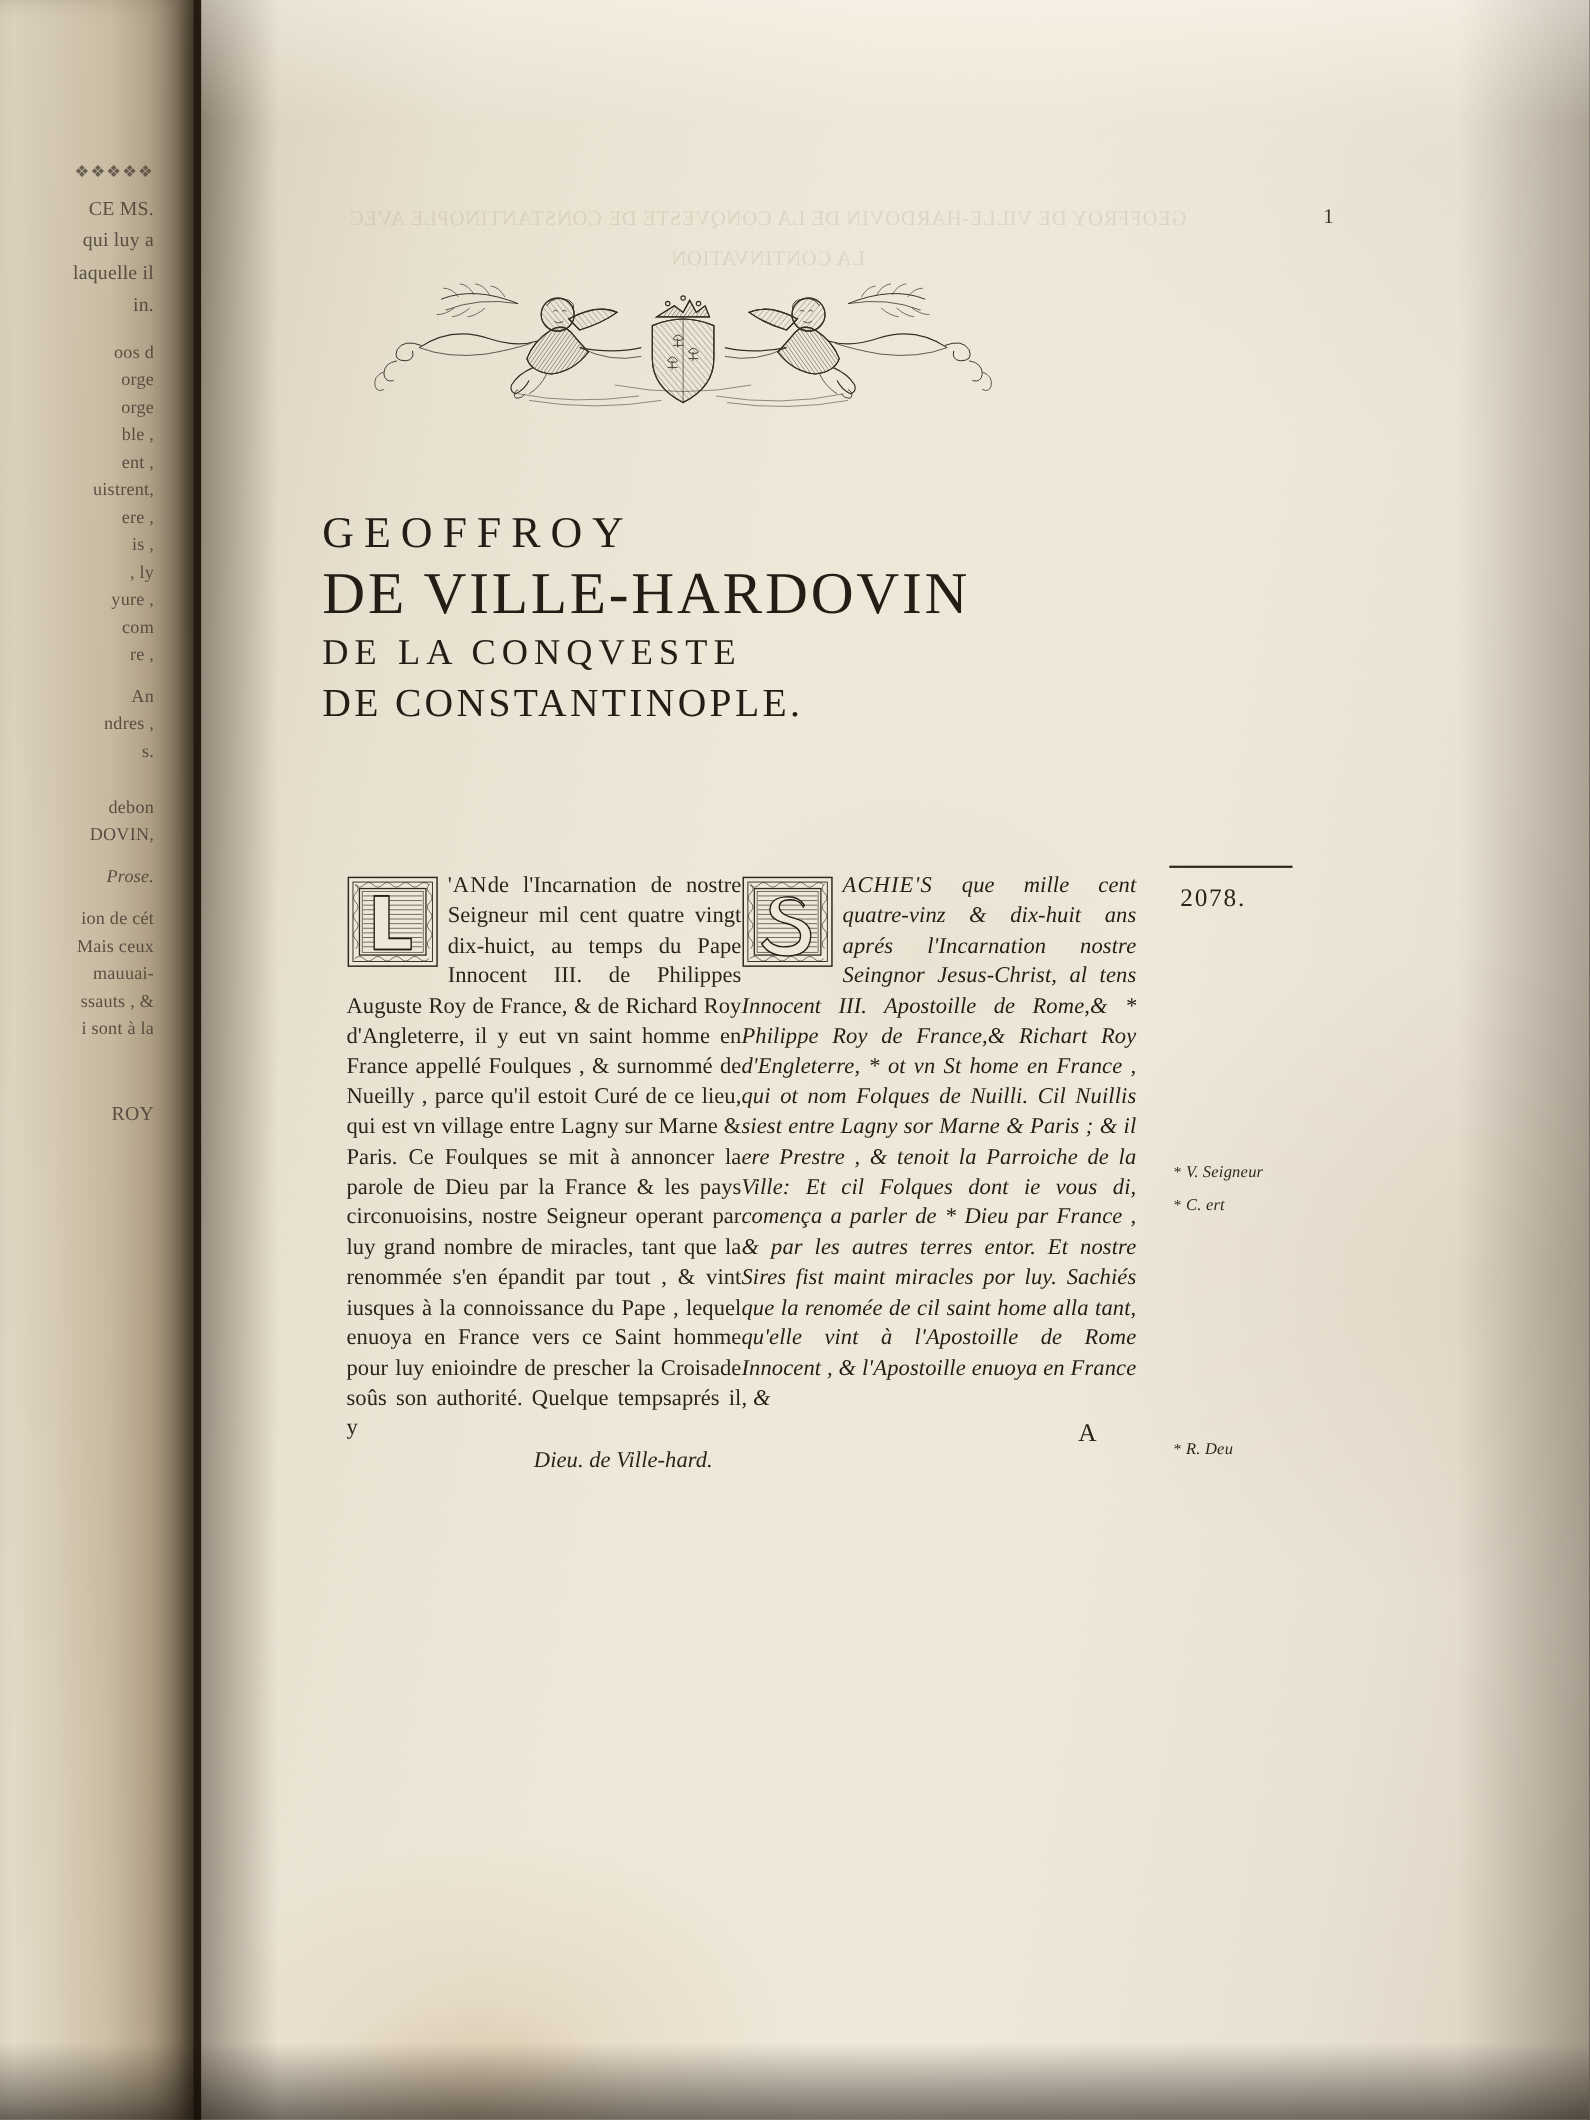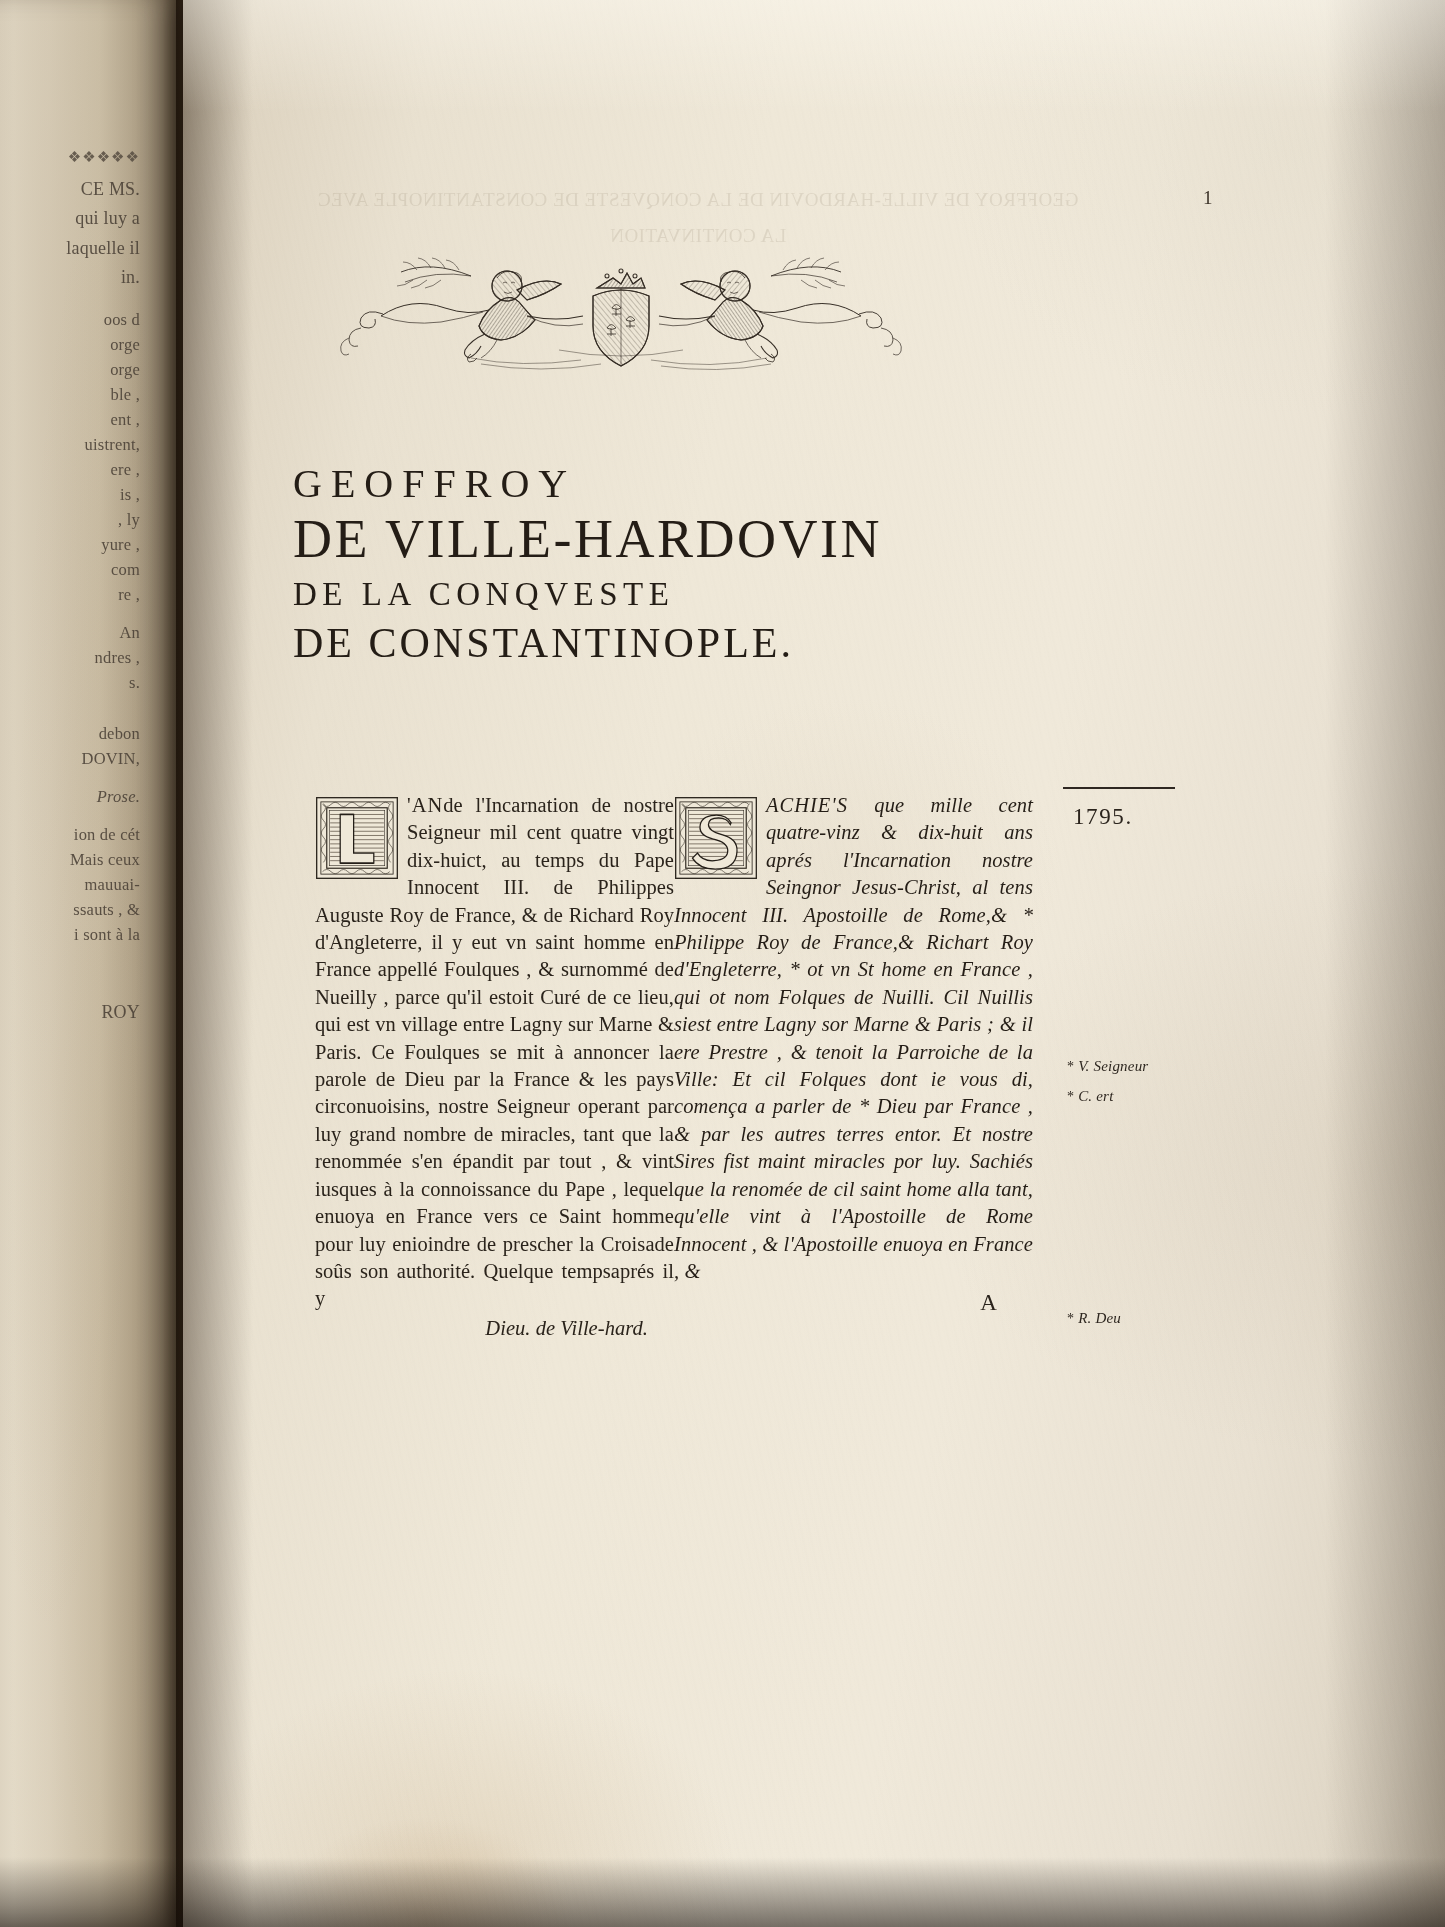--- a/index.html
+++ b/index.html
@@ -163,21 +163,21 @@
     font-weight: 400;
     margin-bottom: 5px;
   }
   .t3{
     font-size: 33px;
     letter-spacing: 5.5px;
     line-height: 1.2;
     margin-bottom: 4px;
   }
   .t4{
-    font-size: 42px;
+    font-size: 36px;
     letter-spacing: 3px;
     line-height: 1.2;
   }
 
   
   .cols{
     position:absolute;
     left: 132px; top: 800px;
     width: 740px;
     display:flex;
@@ -447,21 +447,21 @@
     </div>
 
     <div class="titleblock">
       <div class="t1">GEOFFROY</div>
       <div class="t2">DE VILLE-HARDOVIN</div>
       <div class="t3">DE LA CONQVESTE</div>
       <div class="t4">DE CONSTANTINOPLE.</div>
     </div>
 
     <div class="rule"></div>
-    <div class="yearnote">1795.</div>
+    <div class="yearnote">2078.</div>
 
     <div class="cols">
 
       <div class="col">
         <div class="body-roman">
           <span class="initial">
             <svg viewBox="0 0 100 100" xmlns="http://www.w3.org/2000/svg">
               <rect x="2" y="2" width="96" height="96" fill="#efe8d8" stroke="#2e2820" stroke-width="1.6"></rect>
               <rect x="7" y="7" width="86" height="86" fill="none" stroke="#2e2820" stroke-width="1"></rect>
               <rect x="14" y="14" width="72" height="72" fill="none" stroke="#2e2820" stroke-width="1.4"></rect>

